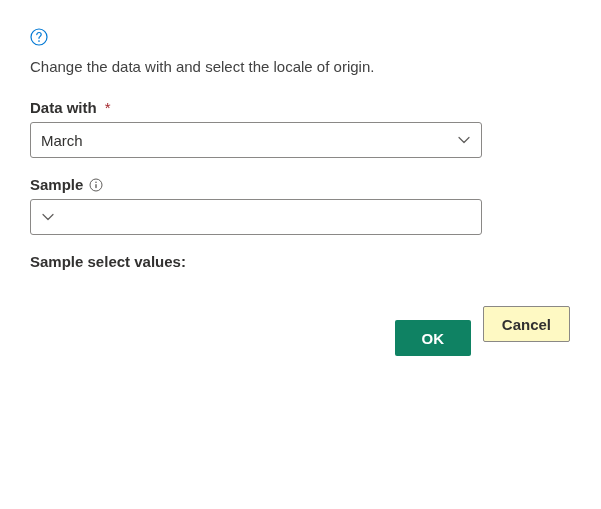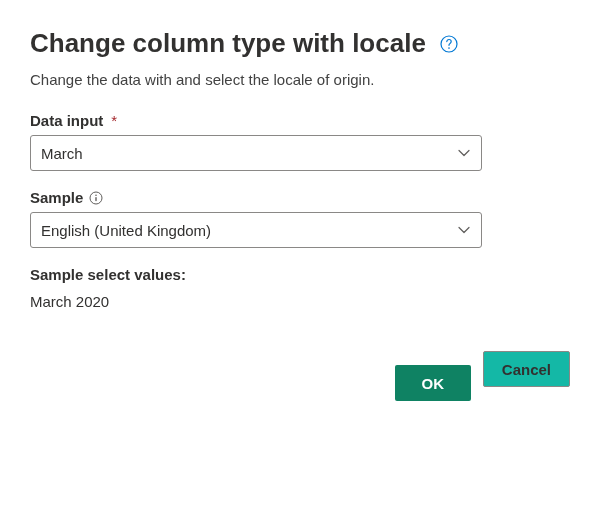--- a/index.html
+++ b/index.html
@@ -354,43 +354,42 @@
     .btn-primary { background-color: #0c7f60; }
     .btn-primary { background-color: #0b7e5f; }
 
     
     .btn-primary {
       background-color: #0f8263;
       color:#ffffff;
       border:none;
     }
     .btn-secondary {
-      background: #14b8a6;
+      background: #fef9c3;
       color: #323130;
       border: 1px solid #8a8886;
     }
   </style>
 </head>
 <body>
 
 <div class="header-row">
-  <h1 class="title">Change column type with locale</h1>
   <span class="help-icon">
     <svg width="18" height="18" viewBox="0 0 18 18" fill="none">
       <circle cx="9" cy="9" r="8" stroke="#0078d4" stroke-width="1.2"></circle>
       <path d="M6.8 6.6c0-1.2 1-2.1 2.2-2.1s2.2.9 2.2 2c0 .8-.4 1.3-1.2 1.9-.7.5-1 .9-1 1.6v.3" stroke="#0078d4" stroke-width="1.2" stroke-linecap="round" fill="none"></path>
       <circle cx="9" cy="13" r="0.85" fill="#0078d4"></circle>
     </svg>
   </span>
 </div>
 
 <p class="subtitle">Change the data with and select the locale of origin.</p>
 
 <div class="field-label-row">
-  <span class="field-label">Data input</span>
+  <span class="field-label">Data with</span>
   <span class="required">*</span>
 </div>
 <div class="dropdown">
   <span>March</span>
   <span class="chevron">
     <svg width="14" height="14" viewBox="0 0 14 14">
         <path d="M2 4.5 L7 9.5 L12 4.5" stroke="#605e5c" stroke-width="1.2" fill="none" stroke-linecap="round" stroke-linejoin="round"></path>
       </svg>
   </span>
 </div>
@@ -399,29 +398,27 @@
   <span class="field-label">Sample</span>
   <span class="info-icon">
     <svg width="14" height="14" viewBox="0 0 14 14" fill="none">
       <circle cx="7" cy="7" r="6" stroke="#605e5c" stroke-width="1"></circle>
       <circle cx="7" cy="4.2" r="0.8" fill="#605e5c"></circle>
       <rect x="6.3" y="6" width="1.4" height="4.2" rx="0.7" fill="#605e5c"></rect>
     </svg>
   </span>
 </div>
 <div class="dropdown">
-  <span>English (United Kingdom)</span>
   <span class="chevron">
     <svg width="14" height="14" viewBox="0 0 14 14">
         <path d="M2 4.5 L7 9.5 L12 4.5" stroke="#605e5c" stroke-width="1.2" fill="none" stroke-linecap="round" stroke-linejoin="round"></path>
       </svg>
   </span>
 </div>
 
 <div class="samples-label">Sample select values:</div>
 <div>
-  <div class="sample-item">March 2020</div>
 </div>
 
 <div class="button-row">
   <button class="btn btn-primary">OK</button>
   <button class="btn btn-secondary">Cancel</button>
 </div>
 
 </body></html>

